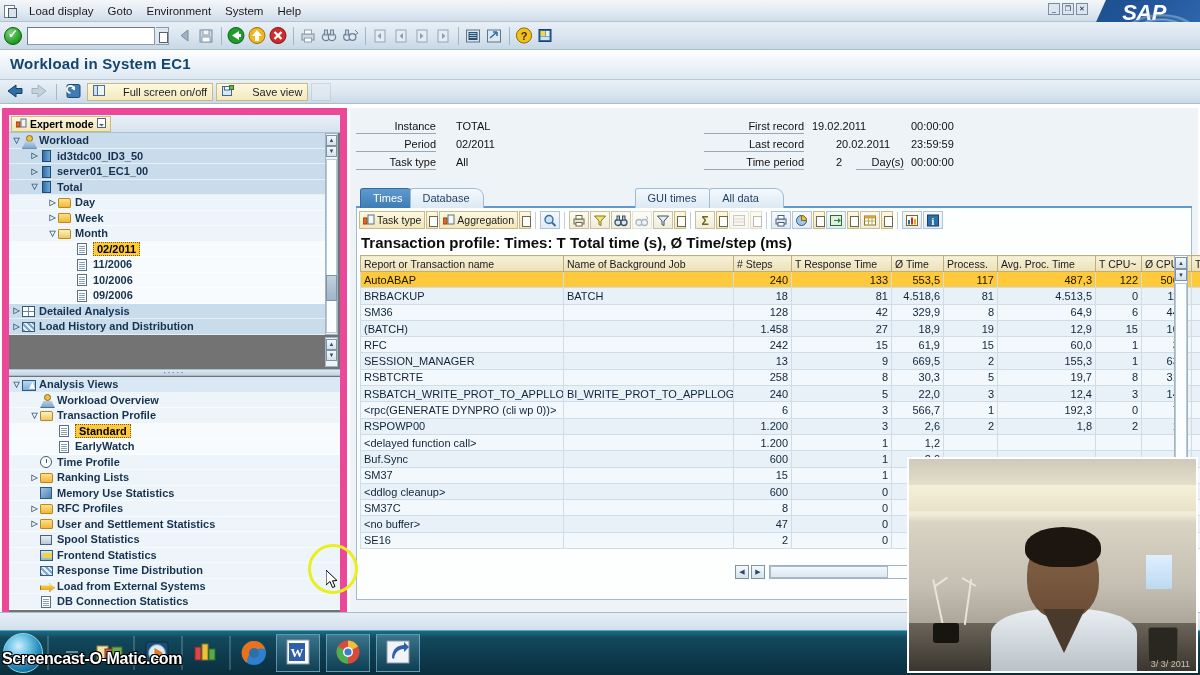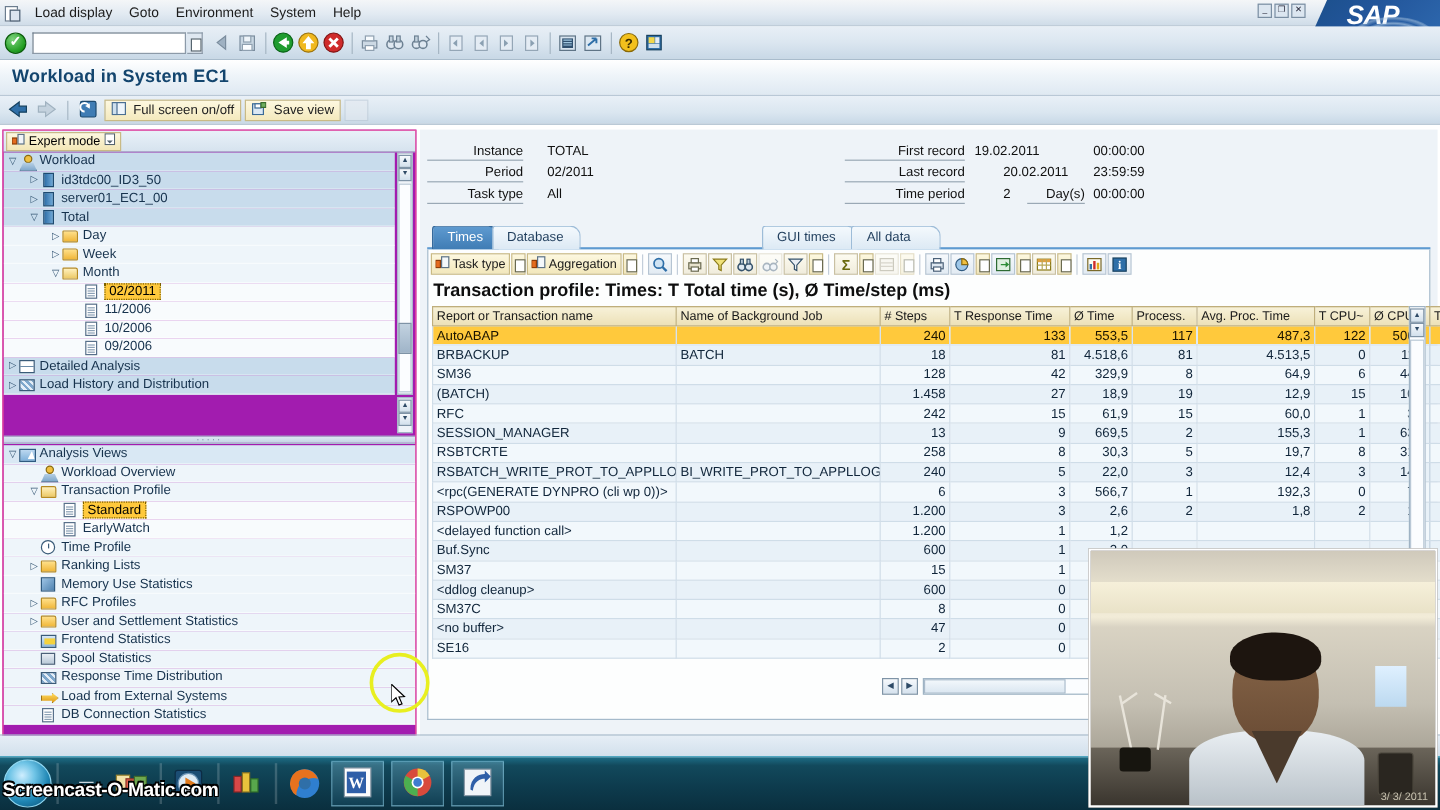--- a/index.html
+++ b/index.html
@@ -101,34 +101,34 @@
   }
 
   
   .apptoolbar {
     position:absolute; left:0; top:80px; width:1200px; height:24px;
     background: linear-gradient(to bottom,#e9f0f7 0%,#dae6f0 60%,#c9d9e7 100%);
     border-bottom:1px solid #aabccc;
     display:flex; align-items:center; padding-left:5px; gap:3px;
   }
   .at-btn {
-    height:18px; display:flex; align-items:center; gap:6px;
+    height:18px; display:flex; align-items:center; gap:18px;
     background: linear-gradient(to bottom,#fdf8e0,#f4e9bd);
     border:1px solid #c9ba85; padding:0 5px; font-size:11px; color:#1e1e1e;
     white-space:nowrap; cursor:default;
   }
   .at-sep { width:1px; height:16px; background:#a8b8c6; margin:0 3px; }
   .at-ghost{
     height:18px; width:20px; background:#e4eaf0; border:1px solid #b7c5d2; opacity:.55;
   }
 
   
   .leftpanel {
     position:absolute; left:2px; top:108px; width:345px; height:520px;
-    background:#a21caf; border:1px solid #ec4899;
+    background:#737373; border:7px solid #ec4899;font-weight:bold;
   }
   .expertbar {
     height:18px; background:linear-gradient(to bottom,#e9f1f8,#d6e3ee);
     border-bottom:1px solid #b0c2d2; display:flex; align-items:center; padding-left:2px;
   }
   .expert-btn{
     display:flex; align-items:center; gap:3px; height:16px; padding:0 4px;
     background:linear-gradient(to bottom,#fdf8e0,#f2e6b6);
     border:1px solid #c9ba85; font-size:10.5px;
   }
@@ -822,31 +822,31 @@
             <span class="arrow">▷</span>
             <span class="ticon">
               <span class="folder"></span>
             </span>
             <span class="tlabel">User and Settlement Statistics</span>
           </div>
           <div class="trow lite">
             <span style="display: inline-block; width: 18px;"></span>
             <span class="arrow none">·</span>
             <span class="ticon">
+              <span class="printerico"></span>
+            </span>
+            <span class="tlabel">Spool Statistics</span>
+          </div>
+          <div class="trow lite">
+            <span style="display: inline-block; width: 18px;"></span>
+            <span class="arrow none">·</span>
+            <span class="ticon">
               <span class="frontendico"></span>
             </span>
             <span class="tlabel">Frontend Statistics</span>
-          </div>
-          <div class="trow lite">
-            <span style="display: inline-block; width: 18px;"></span>
-            <span class="arrow none">·</span>
-            <span class="ticon">
-              <span class="printerico"></span>
-            </span>
-            <span class="tlabel">Spool Statistics</span>
           </div>
           <div class="trow lite">
             <span style="display: inline-block; width: 18px;"></span>
             <span class="arrow none">·</span>
             <span class="ticon">
               <span class="distico"></span>
             </span>
             <span class="tlabel">Response Time Distribution</span>
           </div>
           <div class="trow lite">

